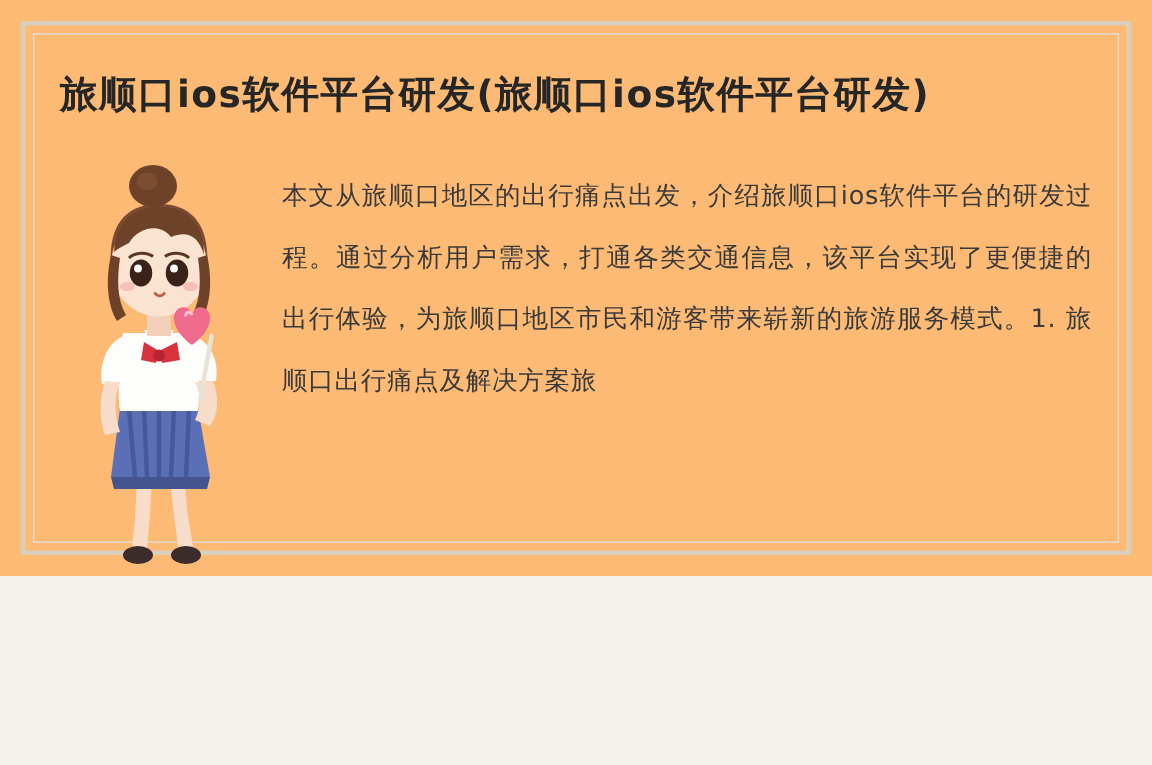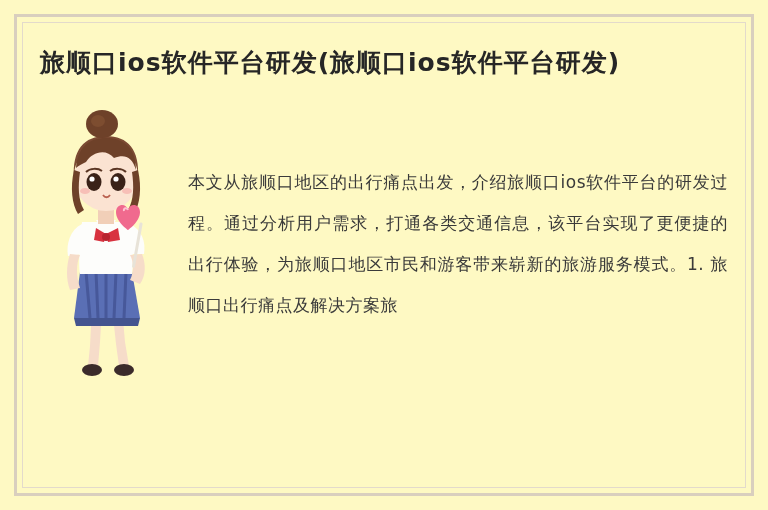--- a/index.html
+++ b/index.html
@@ -9,23 +9,23 @@
   body {
     width: 768px;
     height: 510px;
     background: #f4f1ea;
     font-family: "Liberation Sans", sans-serif;
     overflow: hidden;
   }
   .page {
     position: relative;
     width: 768px;
-    height: 510px;
+    height: 384px;
     box-sizing: border-box;
-    background: #fef9c3;
+    background: #fdba74;
     padding: 14px;
   }
   .outer-frame {
     position: absolute;
     left: 14px;
     top: 14px;
     right: 14px;
     bottom: 14px;
     border: 3px solid #d9cfbe;
     box-sizing: border-box;
@@ -51,21 +51,21 @@
     font-size: 25px;
     line-height: 38px;
     color: #262626;
     font-weight: 700;
     letter-spacing: 1px;
     margin: 0 0 12px 0;
     max-width: 660px;
   }
   .body-row {
     display: flex;
-    align-items: center;
+    align-items: flex-start;
     gap: 18px;
     margin-top: 8px;
   }
   .figure {
     width: 130px;
     flex: 0 0 130px;
     height: 300px;
     position: relative;
   }
   .article {

